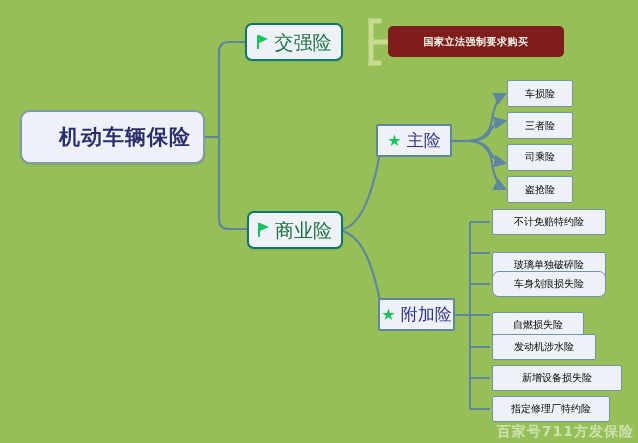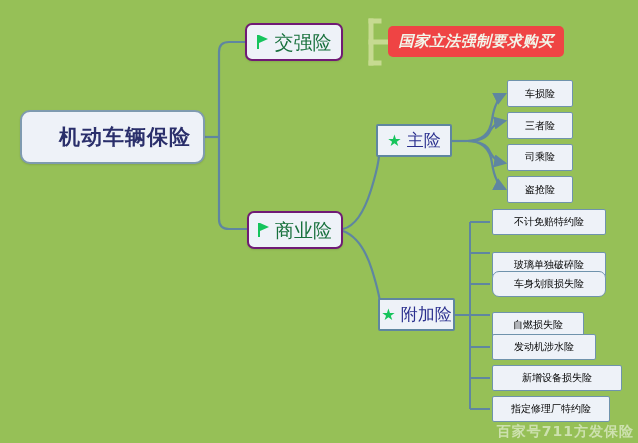--- a/index.html
+++ b/index.html
@@ -33,21 +33,21 @@
     border-radius: 10px;
     border: 2px solid #7f9bb0;
     font-size: 21px;
     font-weight: bold;
     letter-spacing: 1px;
     color: #2a2f6b;
     box-shadow: 0 1px 2px rgba(0,0,0,.12);
   }
   .node.branch {
     border-radius: 7px;
-    border: 2px solid #701a75;
+    border: 2px solid #0f766e;
     font-size: 19px;
     color: #17703c;
     padding: 0 9px;
     box-shadow: 0 1px 2px rgba(0,0,0,.10);
   }
   .node.sub {
     border-radius: 2px;
     border: 2px solid #5f86a0;
     font-size: 17px;
     color: #2a2f8e;
@@ -88,26 +88,25 @@
     display: inline-block;
     color: #16c45c;
     font-size: 16px;
     line-height: 1;
   }
   .annotation {
     position: absolute;
     display: flex;
     align-items: center;
     justify-content: center;
-    background: #ef4444;
+    background: #7f1d1d;
     border-radius: 5px;
     color: #f2f6ea;
-    font-size: 15px;
+    font-size: 10px;
     font-weight: bold;
-    font-style: italic;
     white-space: nowrap;
     letter-spacing: .5px;
   }
   .watermark {
     position: absolute;
     right: 4px; bottom: 2px;
     font-size: 14px;
     color: rgba(255,255,255,.52);
     letter-spacing: 1px;
     white-space: nowrap;

